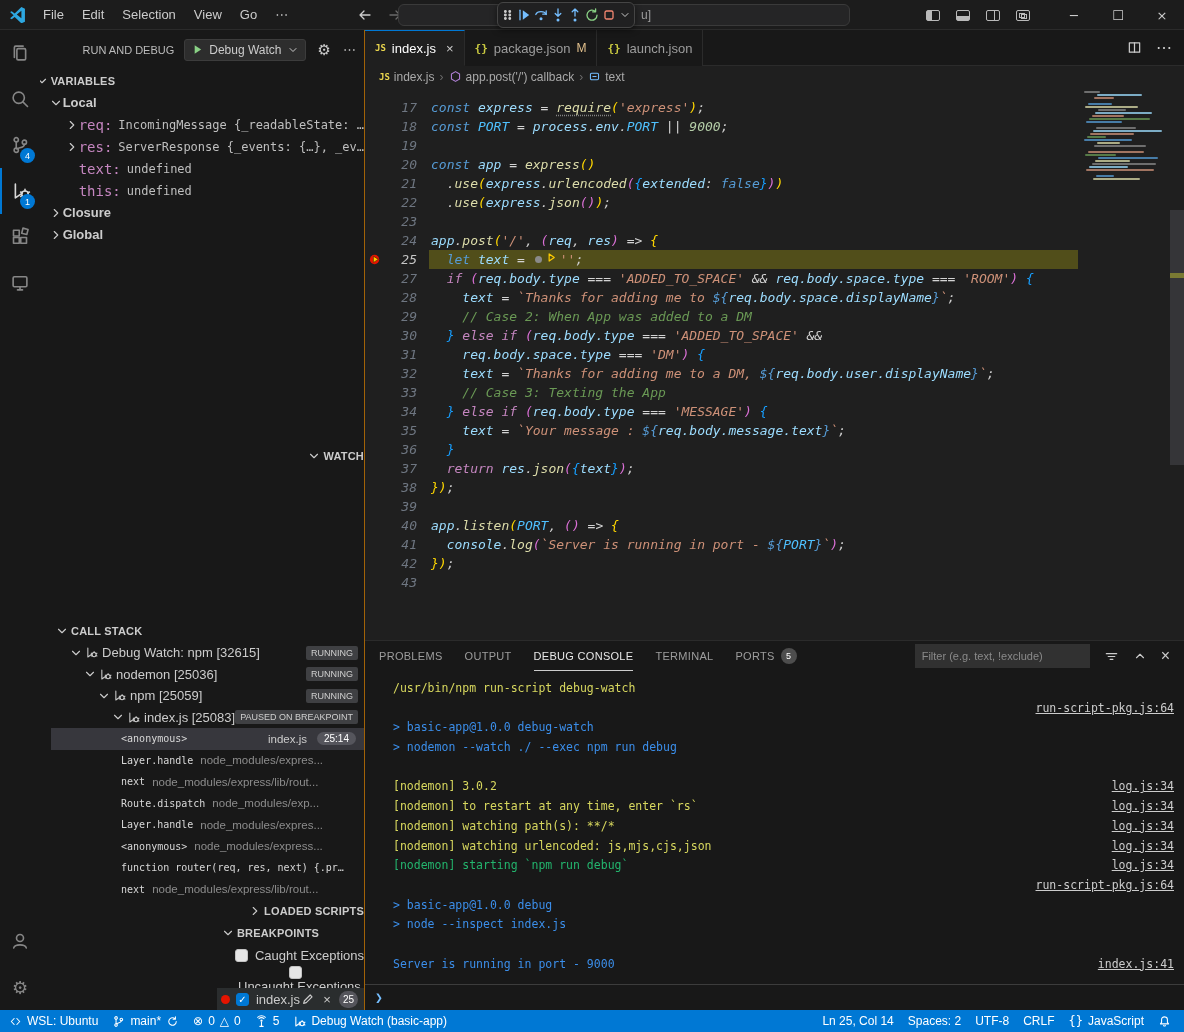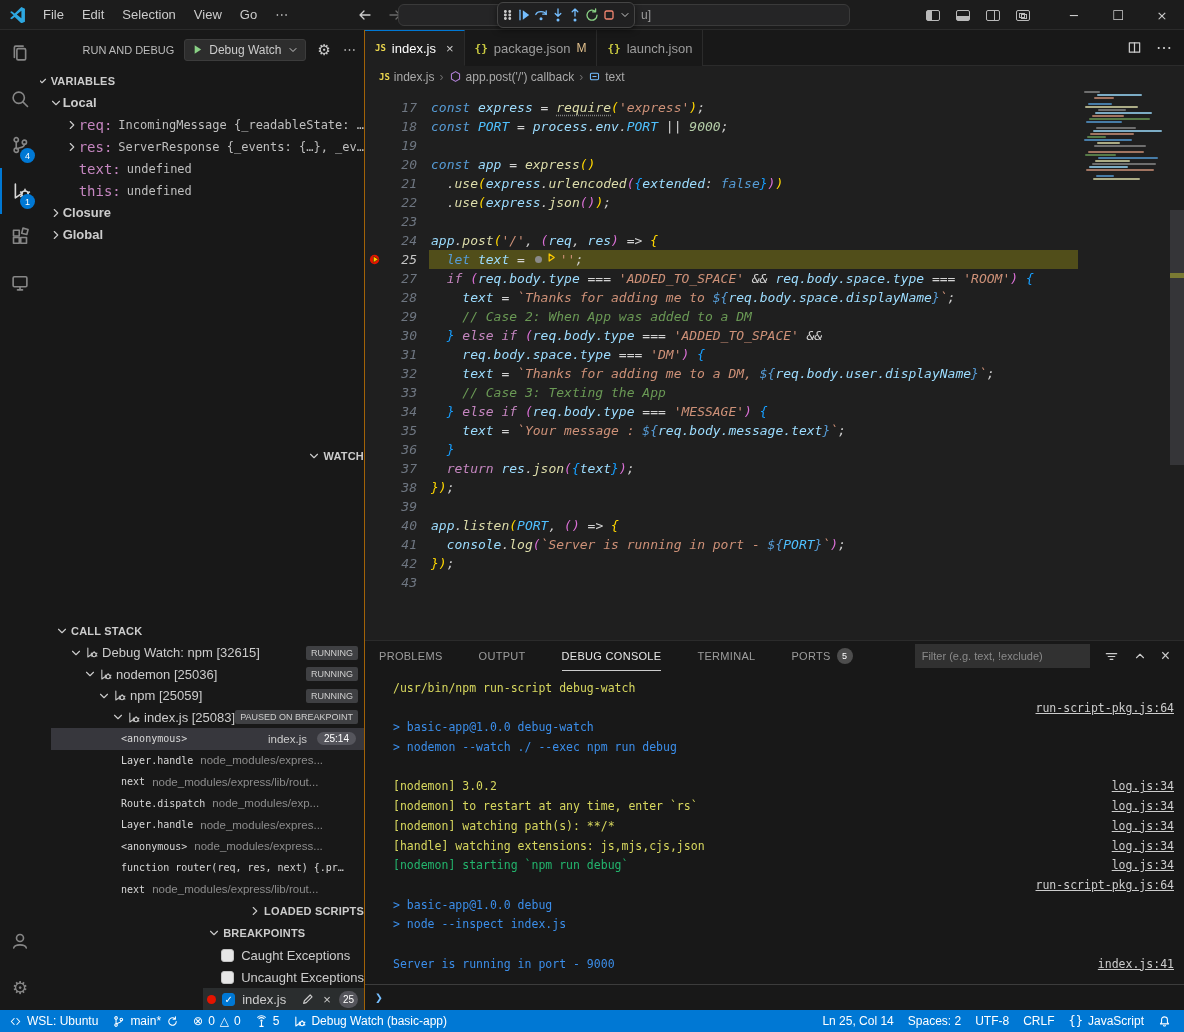--- a/index.html
+++ b/index.html
@@ -116,21 +116,21 @@
   .inline-arrow { display:inline-block; width:12px; margin-right:2px; }
   #minimap { position:absolute; top:4px; right:16px; width:84px; height:96px; }
   .mm-line { height:2px; margin-bottom:1px; border-radius:1px; opacity:.75; }
   #scrollbar { position:absolute; top:0; right:0; bottom:0; width:14px; }
   #scroll-thumb { position:absolute; top:123px; right:0; width:14px; height:255px; background:#45454a; opacity:.6; }
   #ruler-marker { position:absolute; top:186px; right:0; width:14px; height:5px; background:#7a7a33; }
 
   
   #panel { height:370px; background:#181818; border-top:1px solid #2b2b2b; display:flex;
            flex-direction:column; position:relative; }
-  #panel-tabs { height:30px; display:flex; align-items:center; padding-left:14px; gap:36px; flex-shrink:0; }
+  #panel-tabs { height:30px; display:flex; align-items:center; padding-left:14px; gap:22px; flex-shrink:0; }
   .panel-tab { font-size:11px; color:#9d9d9d; height:30px; display:flex; align-items:center; gap:6px;
                border-bottom:1px solid transparent; letter-spacing:.3px; }
   .panel-tab.active { color:#e7e7e7; border-bottom:1px solid #cccccc; }
   .ptab-badge { min-width:16px; height:16px; border-radius:9px; background:#4d4d4d; color:#fff; font-size:9px;
                 display:flex; align-items:center; justify-content:center; }
   #panel-right { margin-left:auto; display:flex; align-items:center; gap:14px; padding-right:14px; }
   #filter-input { width:175px; height:20px; background:#313131; border:none; color:#cccccc;
                   font-size:11px; padding:12px 7px; outline:none; }
   #filter-input::placeholder { color:#8a8a8a; }
   #console { position:absolute; top:30px; left:0; right:0; bottom:26px; padding:8px 10px 0 28px;
@@ -563,21 +563,21 @@
                 <path d="M4 6l4 4 4-4"></path>
               </svg>
             </span>
           <span>BREAKPOINTS</span>
         </div>
         <div class="sec-body" id="breakpoints-body">
             <div class="tree-row" style="padding-left: 18px;">
               <span class="checkbox"></span>
               <span>Caught Exceptions</span>
             </div>
-            <div class="tree-row" style="padding-left: 18px;">
+            <div class="tree-row" style="padding-left: 18px; flex-direction: column;">
               <span class="checkbox"></span>
               <span>Uncaught Exceptions</span>
             </div>
             <div class="tree-row" style="padding-left: 0px; background: rgb(42, 45, 46);">
               <span class="bp-dot"></span>
               <span class="checkbox checked">✓</span>
               <span>index.js</span>
               <span class="bp-actions">
                 <span class="ic">
                   <svg width="14" height="14" viewBox="0 0 16 16" fill="none" stroke="currentColor" stroke-width="1.3" stroke-linecap="round" stroke-linejoin="round">
@@ -750,21 +750,21 @@
           </div>
         <div id="console">
             <div class="con-row"><span class="con-text c-yellow">/usr/bin/npm run-script debug-watch</span></div>
             <div class="con-row"><span class="con-text c-plain"></span><span class="con-link">run-script-pkg.js:64</span></div>
             <div class="con-row"><span class="con-text c-blue">&gt; basic-app@1.0.0 debug-watch</span></div>
             <div class="con-row"><span class="con-text c-blue">&gt; nodemon --watch ./ --exec npm run debug</span></div>
             <div class="con-row"><span class="con-text c-plain"></span></div>
             <div class="con-row"><span class="con-text c-yellow">[nodemon] 3.0.2</span><span class="con-link">log.js:34</span></div>
             <div class="con-row"><span class="con-text c-yellow">[nodemon] to restart at any time, enter `rs`</span><span class="con-link">log.js:34</span></div>
             <div class="con-row"><span class="con-text c-yellow">[nodemon] watching path(s): **/*</span><span class="con-link">log.js:34</span></div>
-            <div class="con-row"><span class="con-text c-yellow">[handle] watching extensions: js,mjs,cjs,json</span><span class="con-link">log.js:34</span></div>
+            <div class="con-row"><span class="con-text c-yellow">[nodemon] watching urlencoded: js,mjs,cjs,json</span><span class="con-link">log.js:34</span></div>
             <div class="con-row"><span class="con-text c-green">[nodemon] starting `npm run debug`</span><span class="con-link">log.js:34</span></div>
             <div class="con-row"><span class="con-text c-plain"></span><span class="con-link">run-script-pkg.js:64</span></div>
             <div class="con-row"><span class="con-text c-blue">&gt; basic-app@1.0.0 debug</span></div>
             <div class="con-row"><span class="con-text c-blue">&gt; node --inspect index.js</span></div>
             <div class="con-row"><span class="con-text c-plain"></span></div>
             <div class="con-row"><span class="con-text c-blue">Server is running in port - 9000</span><span class="con-link">index.js:41</span></div>
           </div>
         <div id="console-input">
           <span id="prompt-chevron">❯</span>
         </div>

